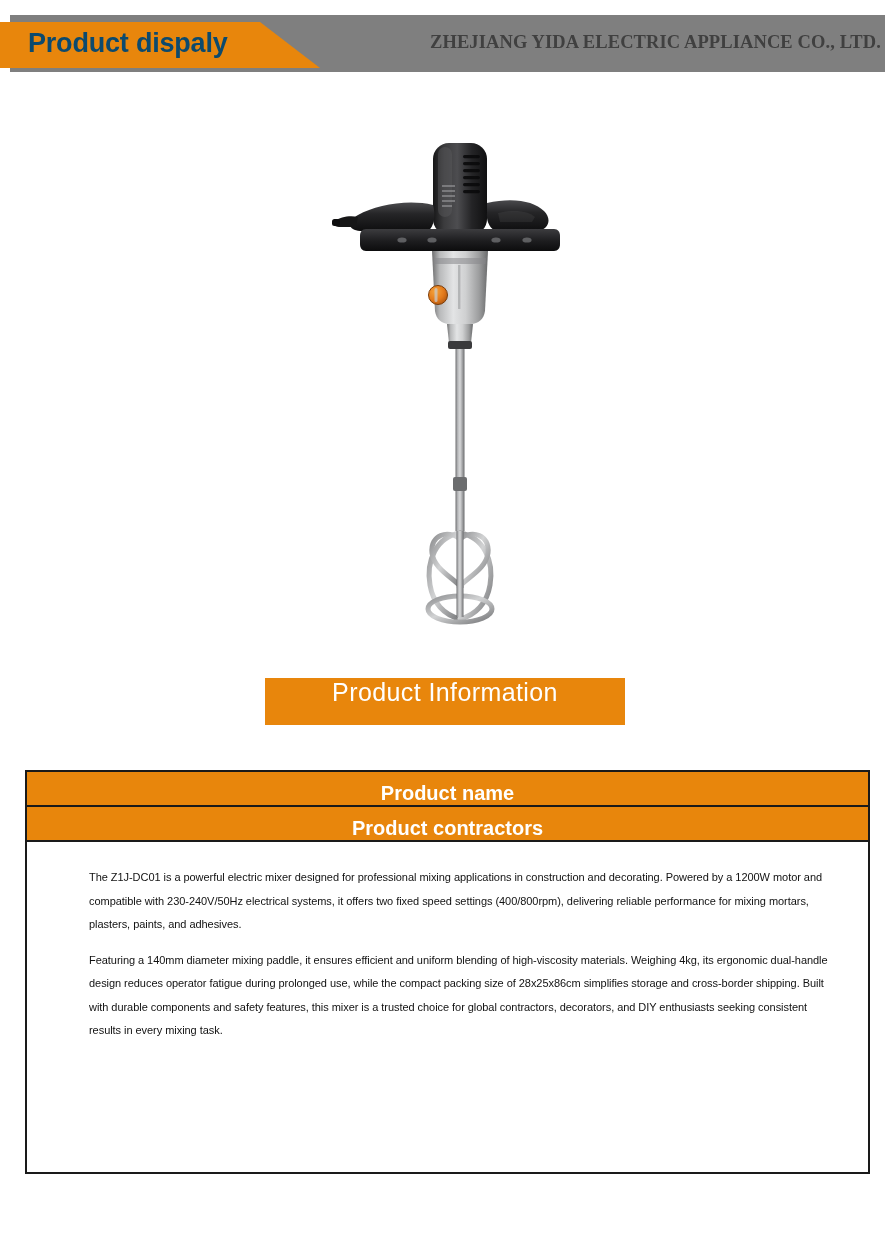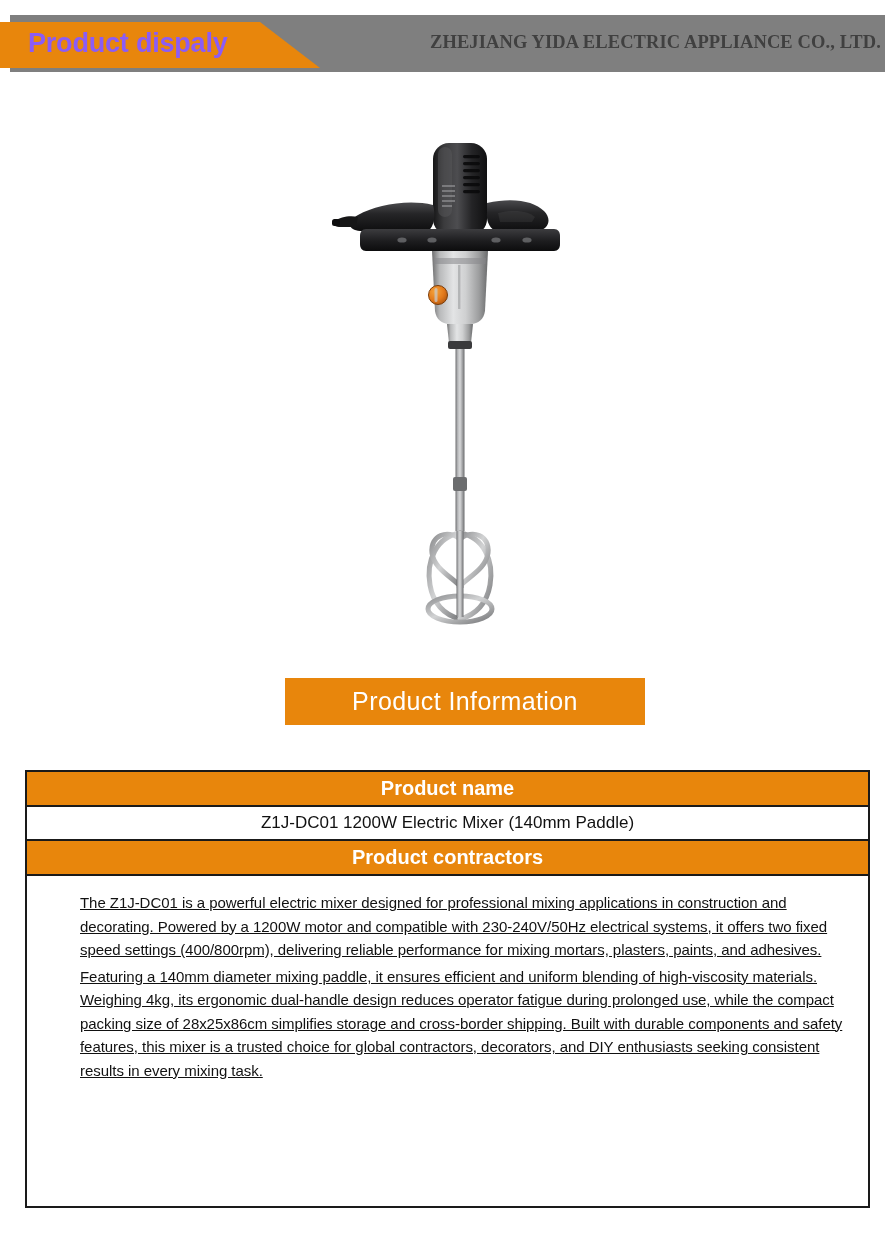--- a/index.html
+++ b/index.html
@@ -40,21 +40,21 @@
     background: #e8860c;
     -webkit-clip-path: polygon(0 0, 260px 0, 320px 46px, 0 46px);
     clip-path: polygon(0 0, 260px 0, 320px 46px, 0 46px);
   }
   .header-tab-label {
     position: absolute;
     left: 28px;
     top: 20px;
     font-size: 27px;
     font-weight: bold;
-    color: #8b5cf6;
+    color: #0c4a6e;
     letter-spacing: -0.2px;
     white-space: nowrap;
     line-height: 46px;
   }
   .company-name {
     position: absolute;
     right: 14px;
     top: 32px;
     font-family: "Liberation Serif", serif;
     font-size: 18.5px;
@@ -76,23 +76,22 @@
 
   
   .section-banner {
     position: absolute;
     left: 265px;
     top: 678px;
     width: 360px;
     height: 47px;
     background: #e8860c;
     display: flex;
-    align-items: center;
+    align-items: flex-start;
     justify-content: center;
-    margin-left: 20px;
   }
   .section-banner-label {
     font-size: 25px;
     color: #ffffff;
     letter-spacing: 0.4px;
     white-space: nowrap;
   }
 
   
   .info-table {
@@ -102,21 +101,21 @@
     width: 845px;
     border: 2px solid #1a1a1a;
     box-sizing: border-box;
     background: #ffffff;
   }
   .row-header {
     background: #e8860c;
     border-bottom: 2px solid #1a1a1a;
     height: 33px;
     display: flex;
-    align-items: center;
+    align-items: flex-end;
     justify-content: center;
   }
   .row-header-label {
     font-size: 20px;
     font-weight: bold;
     color: #ffffff;
     letter-spacing: 0px;
     white-space: nowrap;
   }
   .row-value {
@@ -133,27 +132,26 @@
     letter-spacing: 0px;
     white-space: nowrap;
   }
   .row-body {
     background: #ffffff;
     padding: 12px 16px 18px 50px;
     min-height: 330px;
     box-sizing: border-box;
   }
   .body-paragraph {
-    font-size: 15px;
+    font-size: 11px;
     line-height: 23.5px;
     color: #111111;
-    margin: 3px;
+    margin: 12px;
     text-align: left;
     letter-spacing: -0.05px;
-    text-decoration: underline;
   }
 </style>
 </head>
 <body>
 
 <div class="header">
   <div class="header-gray-bar"></div>
   <div class="header-tab"></div>
   <div class="header-tab-label">Product dispaly</div>
   <div class="company-name">ZHEJIANG YIDA ELECTRIC APPLIANCE CO., LTD.</div>
@@ -278,23 +276,20 @@
 <div class="section-banner">
   <span class="section-banner-label">Product Information</span>
 </div>
 
 <div class="info-table">
 
   <div class="row-header">
     <span class="row-header-label">Product name</span>
   </div>
 
-  <div class="row-value">
-    <span class="row-value-label">Z1J-DC01 1200W Electric Mixer (140mm Paddle)</span>
-  </div>
 
   <div class="row-header">
     <span class="row-header-label">Product contractors</span>
   </div>
 
   <div class="row-body">
     <p class="body-paragraph">The Z1J-DC01 is a powerful electric mixer designed for professional mixing applications in  construction and decorating. Powered by a 1200W motor and compatible with 230-240V/50Hz electrical systems, it offers two fixed speed settings (400/800rpm),  delivering reliable performance for mixing mortars, plasters, paints, and adhesives.</p>
     <p class="body-paragraph">Featuring a 140mm diameter mixing paddle,  it ensures efficient and uniform blending of high-viscosity materials. Weighing 4kg,  its ergonomic dual-handle design reduces operator fatigue during prolonged use,  while the compact packing size of 28x25x86cm simplifies storage and cross-border shipping. Built  with durable components and safety features, this mixer is a trusted choice for global contractors,  decorators, and DIY enthusiasts seeking consistent results in every mixing task.</p>
   </div>
 

